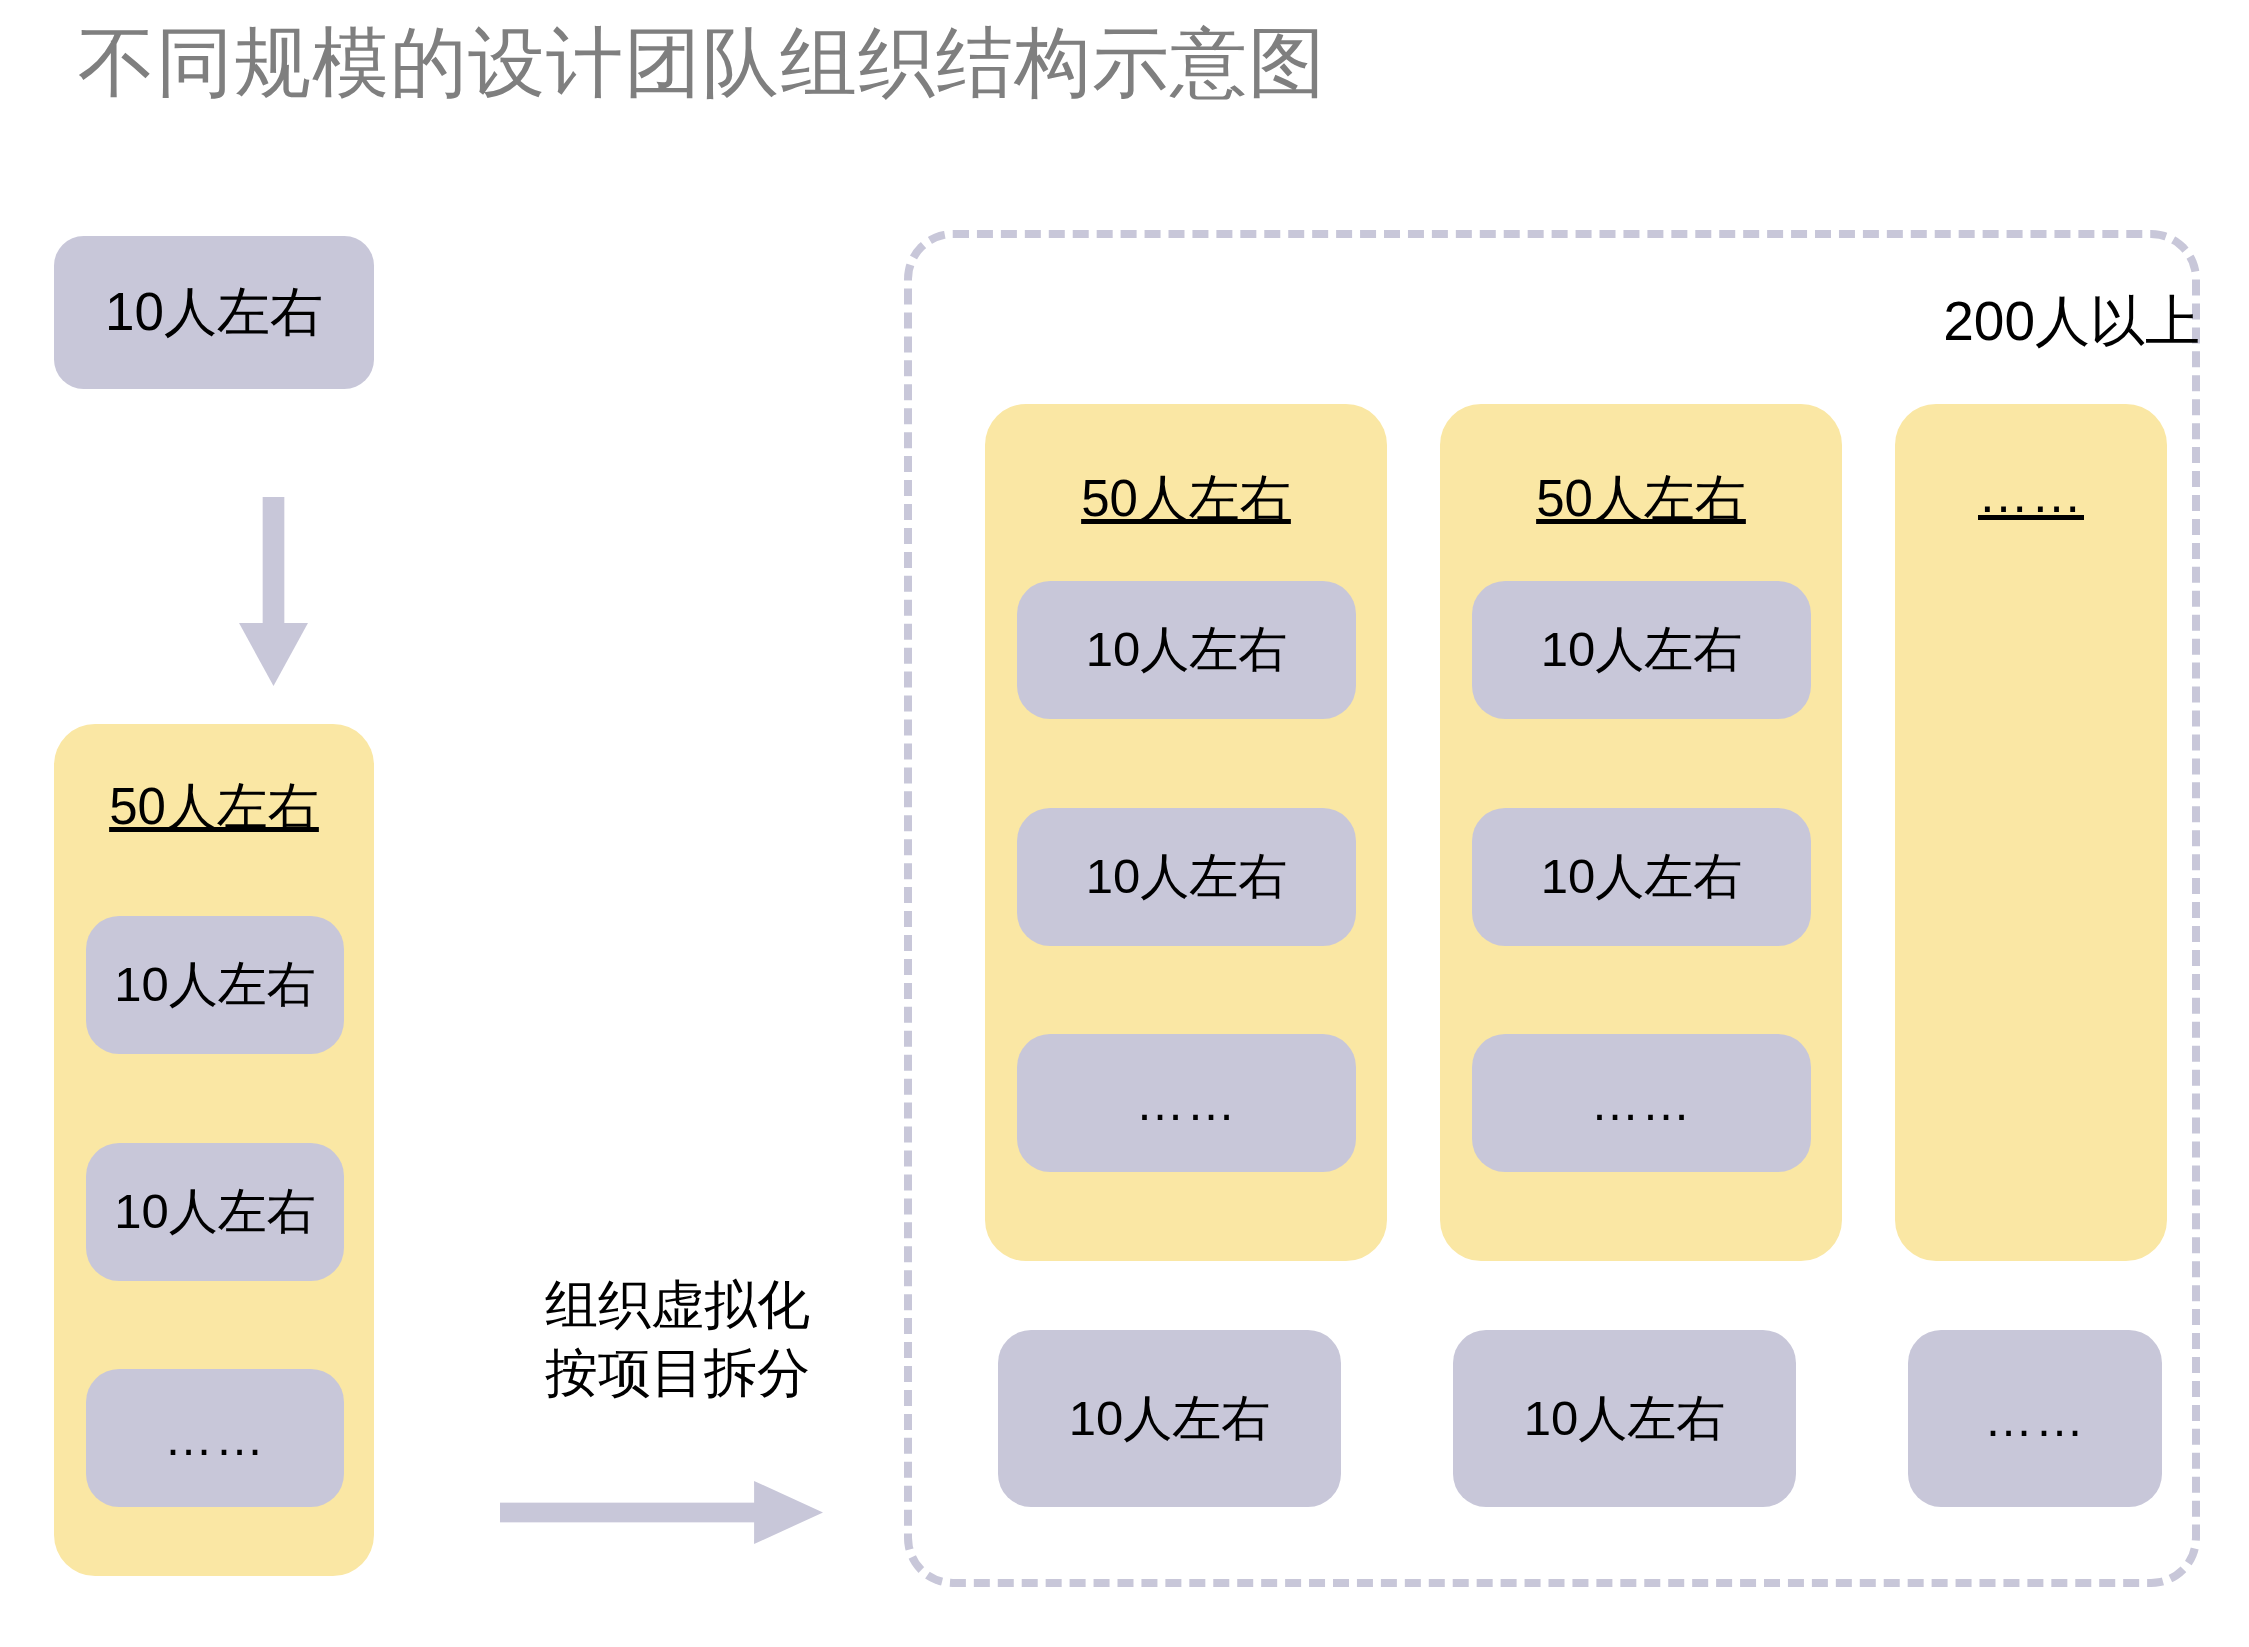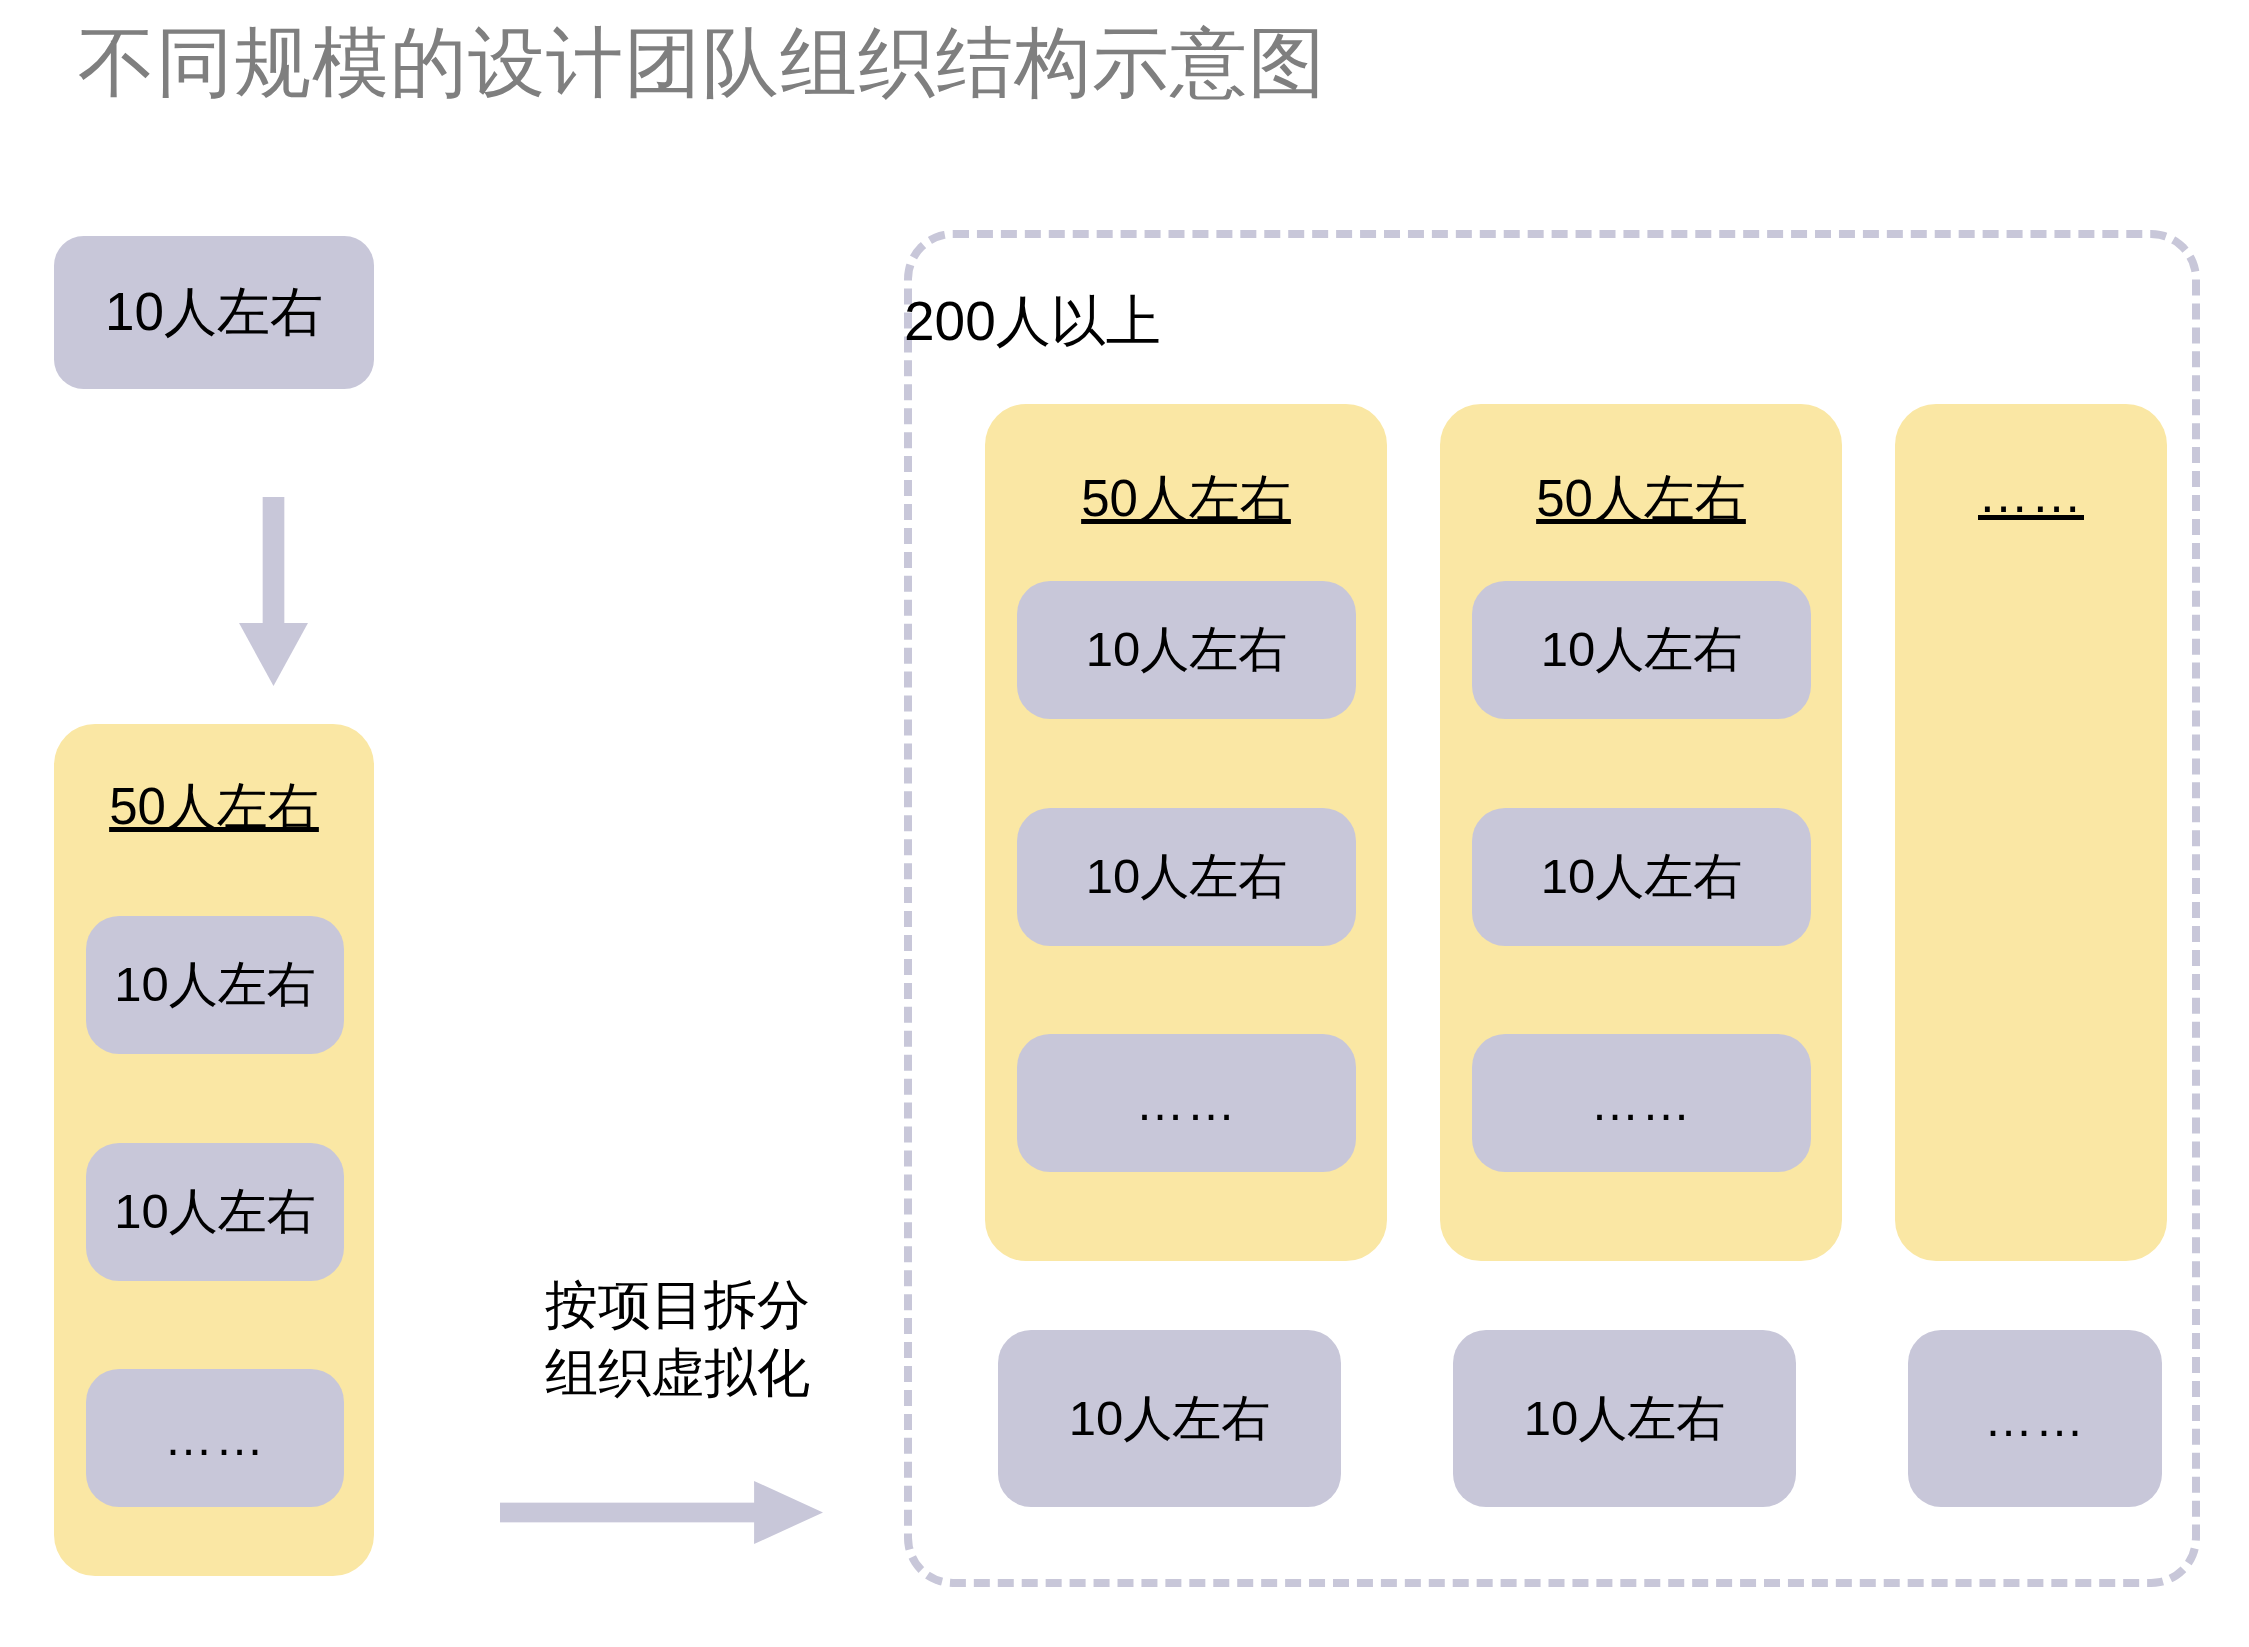--- a/index.html
+++ b/index.html
@@ -113,21 +113,21 @@
     height: 1357px;
     border: 8.9px dashed #c8c7d9;
     border-radius: 49px;
     box-sizing: border-box;
   }
   #dashed-title {
     position: absolute;
     left: 904px;
     top: 285px;
     width: 1296px;
-    text-align: left;
+    text-align: right;
     font-size: 55px;
     color: #000000;
   }
 
   
   #ry1 { left: 985px; top: 404px; width: 402px; height: 857px; }
   #ry2 { left: 1440px; top: 404px; width: 402px; height: 857px; }
   #ry3 { left: 1895px; top: 404px; width: 272px; height: 857px; }
 
   #ry1-label, #ry2-label, #ry3-label { top: 61px; }
@@ -160,22 +160,22 @@
 </svg>
 
 <div class="yellow-box" id="left-yellow">
   <div class="yellow-label" id="left-yellow-label">50人左右</div>
 </div>
 <div class="purple-box" id="lb1">10人左右</div>
 <div class="purple-box" id="lb2">10人左右</div>
 <div class="purple-box ellipsis" id="lb3">……</div>
 
 <div id="mid-label">
+  <div>组织虚拟化</div>
   <div>按项目拆分</div>
-  <div>组织虚拟化</div>
 </div>
 
 <svg id="right-arrow" viewBox="0 0 330 80">
   <rect x="0" y="30" width="268" height="20" fill="#c8c7d9"></rect>
   <polygon points="258,8 258,72 328,40" fill="#c8c7d9"></polygon>
 </svg>
 
 <div id="dashed-container"></div>
 <div id="dashed-title">200人以上</div>
 

